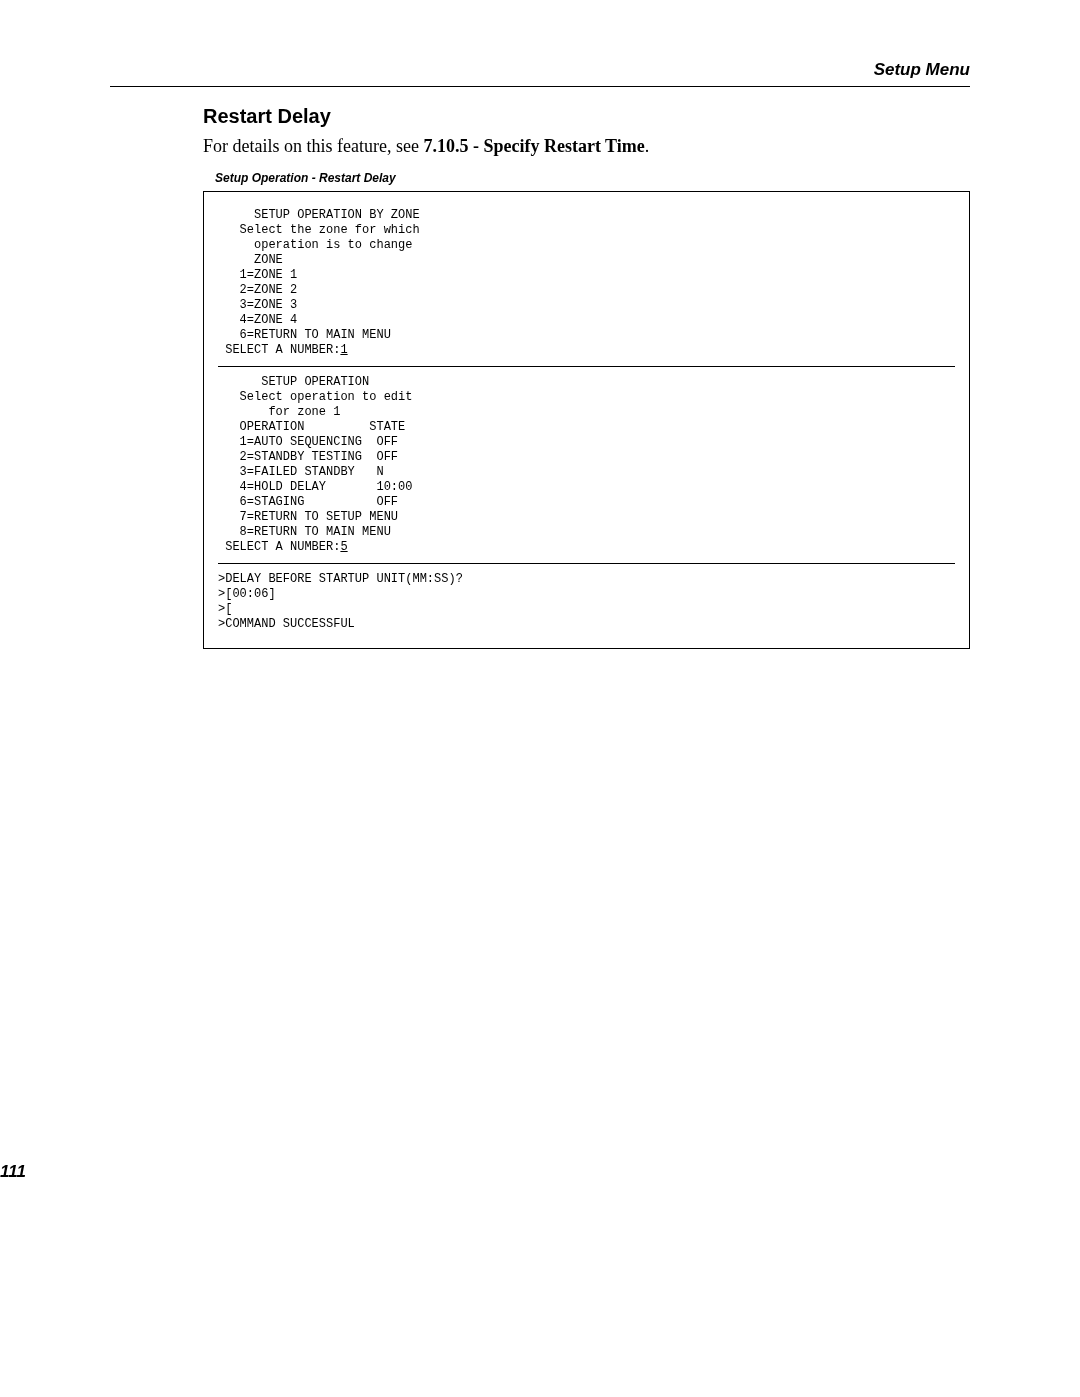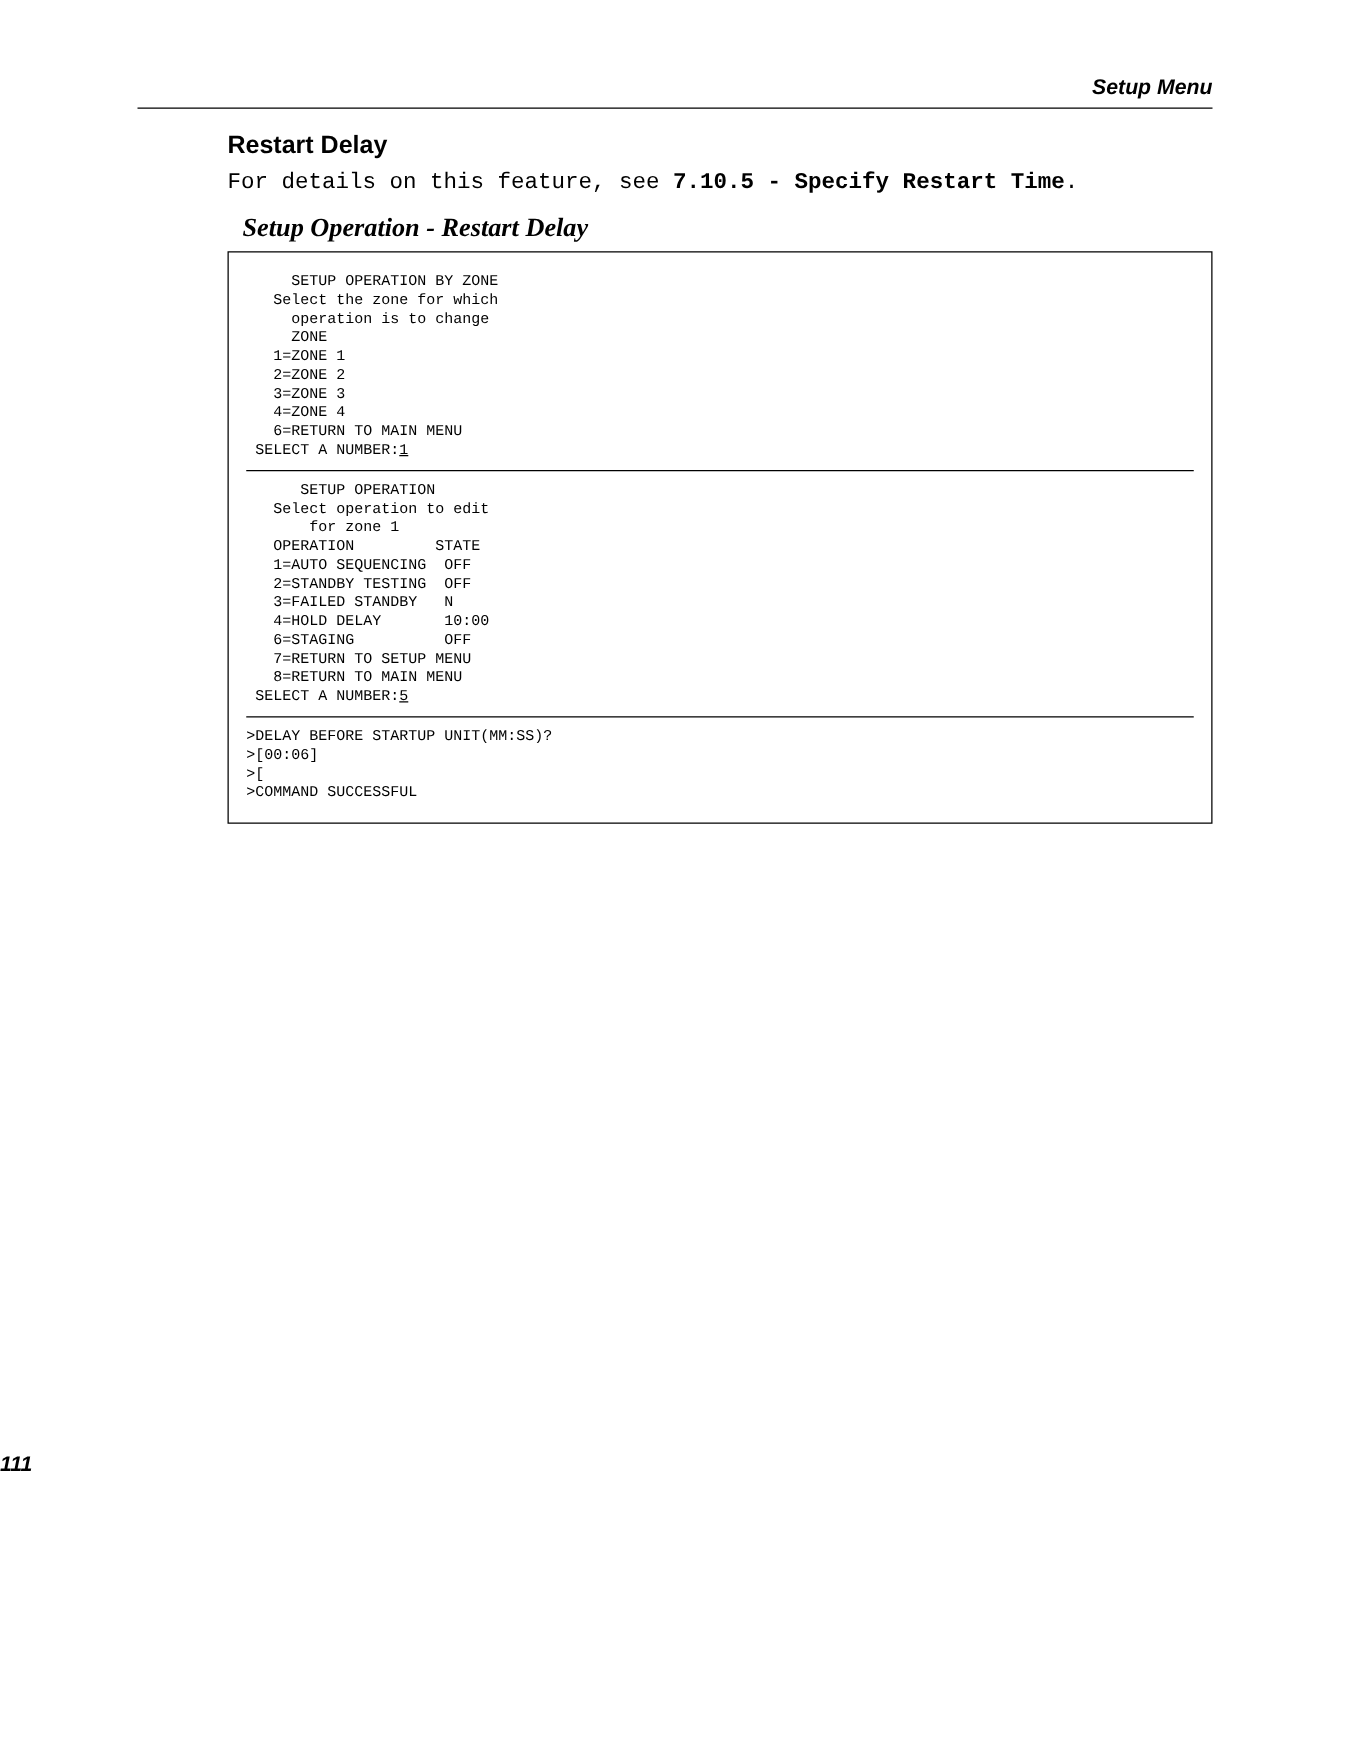--- a/index.html
+++ b/index.html
@@ -24,42 +24,41 @@
     font-style: italic;
     font-size: 17px;
     margin-bottom: 6px;
   }
   .top-rule {
     border: 0;
     border-top: 1.5px solid #000;
     margin: 0 0 18px 0;
   }
   .content {
-    margin-left: 42px;
+    margin-left: 63px;
     padding-left: 30px;
   }
   .section-title {
     font-family: Arial, Helvetica, sans-serif;
     font-weight: bold;
     font-size: 20px;
     margin: 0 0 8px 0;
   }
   .body-text {
     font-size: 18px;
     margin: 0 0 14px 0;
-    font-family: Liberation Mono, monospace;
   }
   .body-text .bold {
     font-weight: bold;
   }
   .caption {
-    font-family: Liberation Serif, serif;
+    font-family: Liberation Sans, sans-serif;
     font-weight: bold;
     font-style: italic;
-    font-size: 21px;
+    font-size: 12px;
     margin: 0 0 6px 12px;
   }
   .terminal-box {
     border: 1.5px solid #000;
     padding: 12px 0 12px 0;
     font-family: "Courier New", Courier, monospace;
     font-size: 12px;
     line-height: 1.25;
   }
   .terminal-box .block {

